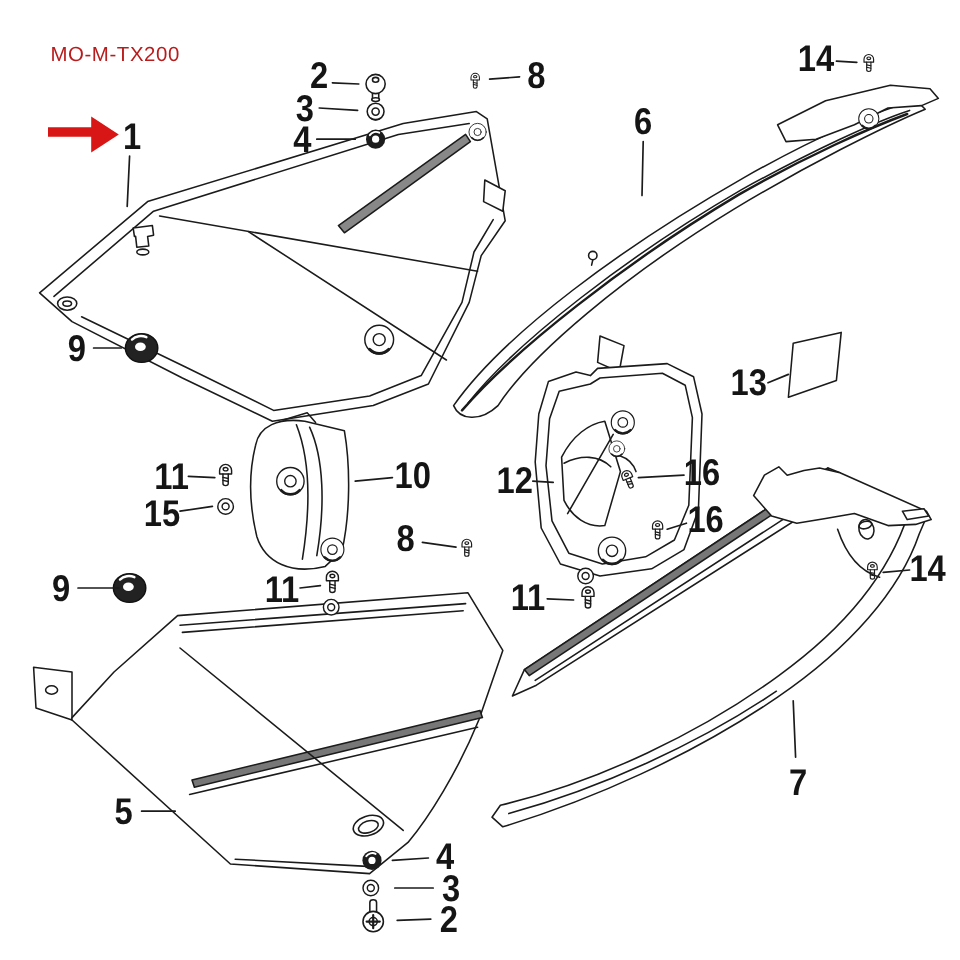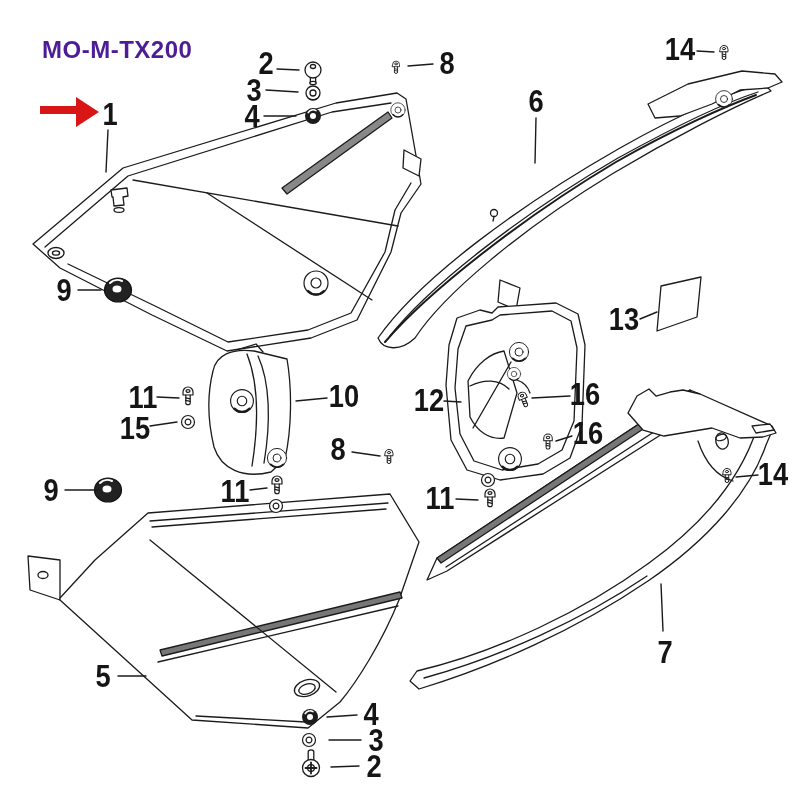--- a/index.html
+++ b/index.html
@@ -3,21 +3,21 @@
 <meta charset="utf-8">
 <style>
   html,body { margin:0; padding:0; background:#fff; }
   .stage {
     position:relative; width:800px; height:800px; background:#ffffff;
     overflow:hidden; font-family:"Liberation Sans", sans-serif;
   }
   .artwork { position:absolute; left:0; top:0; }
   .brand {
     position:absolute; left:42px; top:36px;
-    font-size:24px; font-weight:700; color:#4c1d95; letter-spacing:.5px;
+    font-size:17px; font-weight:400; color:#b91c1c; letter-spacing:.5px;
     white-space:nowrap;
   }
   .callout {
     position:absolute; transform:translate(-50%,-50%) scaleX(.88);
     font-size:31px; font-weight:700; color:#151515; white-space:nowrap;
     line-height:1;
   }
 </style>
 </head>
 <body>

